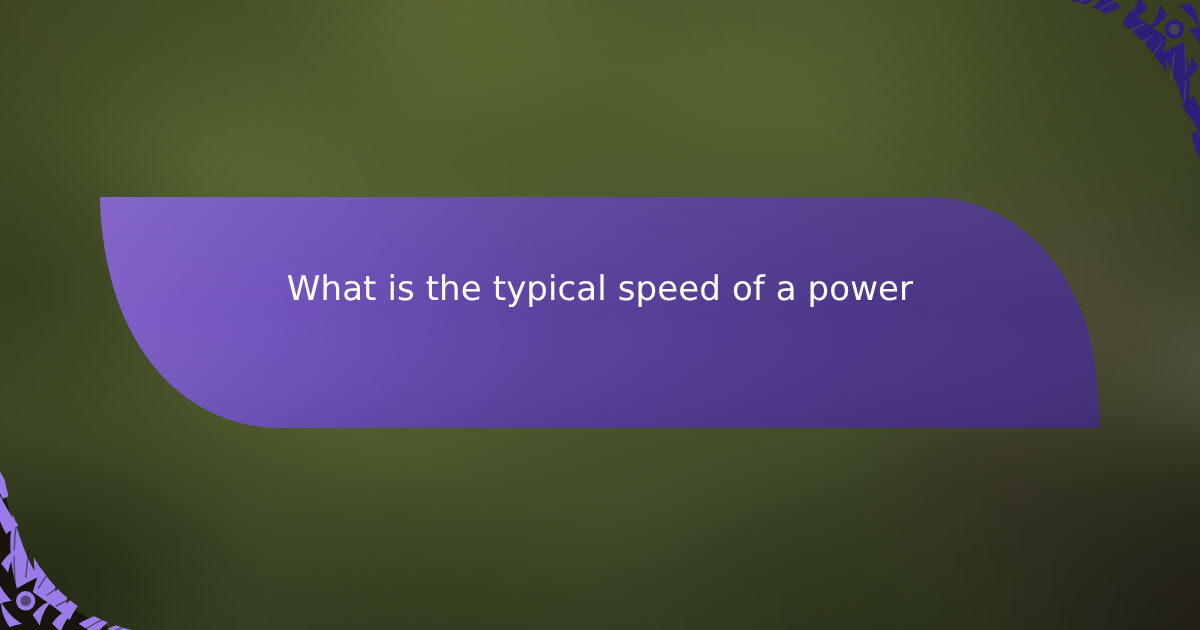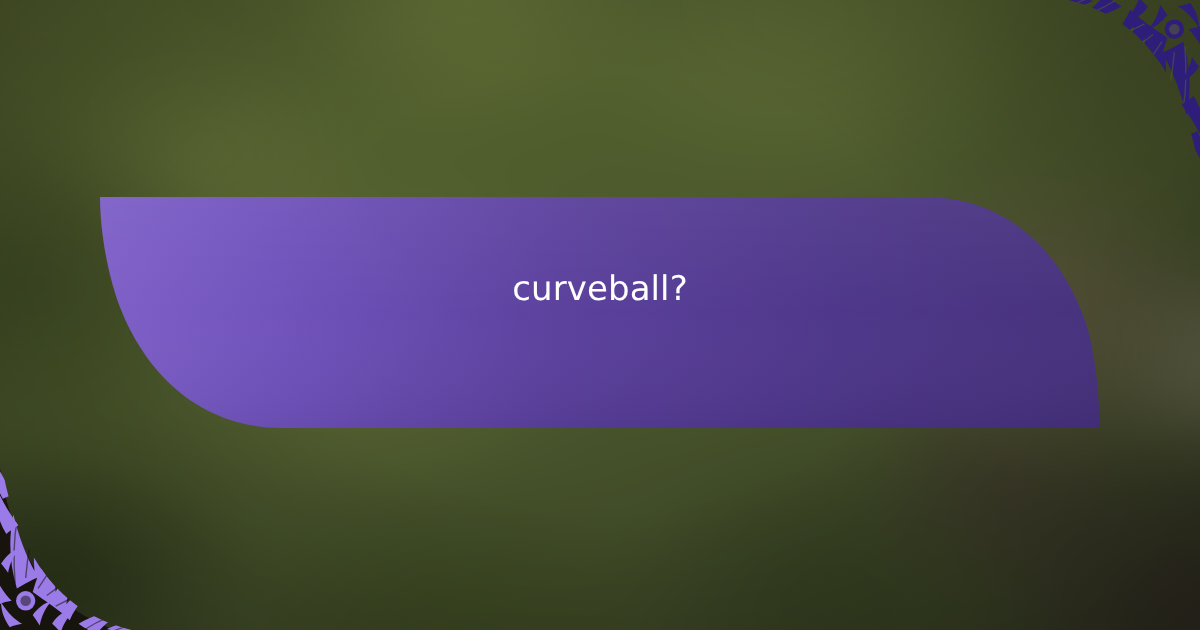--- a/index.html
+++ b/index.html
@@ -122,21 +122,21 @@
              L 925,197
              C 1012,197 1066,258 1088,330
              C 1096,360 1099,398 1100,428
              L 282,428
              C 196,428 140,368 116,296
              C 105,262 100,224 100,197
              Z" fill="url(#bannerSheen)"></path>
   </svg>
 
   <div id="banner-text">
-    <div>curveball?</div>
+    <div>What is the typical speed of a power</div>
   </div>
 
   <svg class="ornament" id="ornament-bottom-left" viewBox="0 0 200 200" aria-hidden="true">
     <defs>
       <clipPath id="clipBL">
         <path d="M 0,200 L 200,200 C 150,196 110,182 78,152 C 42,118 18,66 8,0 L 0,0 Z"></path>
       </clipPath>
       <g id="leafBL">
         <path d="M0,0 C 10,-16 30,-26 52,-24 C 40,-12 30,4 22,22 C 14,10 6,4 0,0 Z"></path>
       </g>

